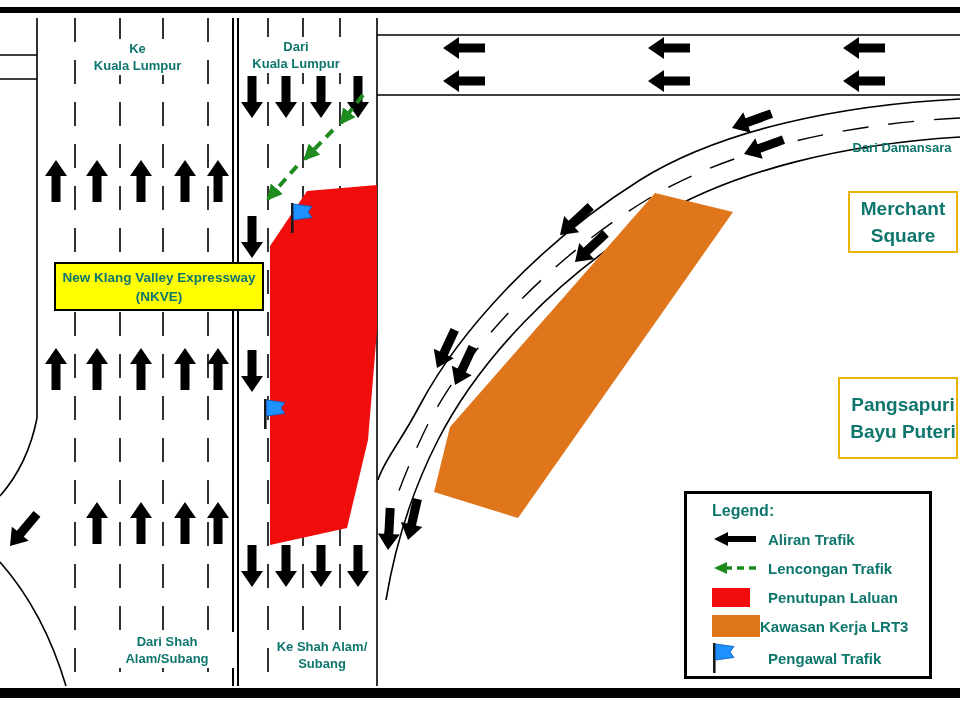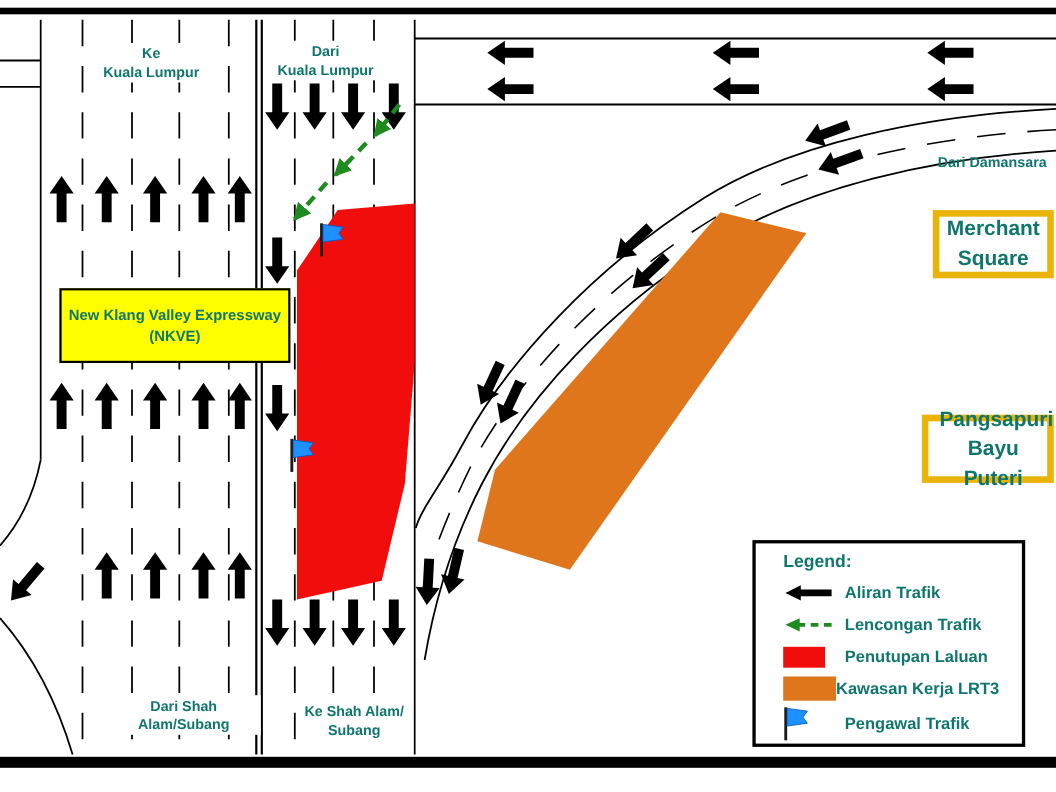--- a/index.html
+++ b/index.html
@@ -3,21 +3,21 @@
 <meta charset="utf-8">
 <style>
   html,body { margin:0; padding:0; background:#fff; }
   .stage { position:relative; width:960px; height:720px; background:#fff;
            font-family:"Liberation Sans", sans-serif; overflow:hidden; color:#0f766e; }
   .canvas { position:absolute; left:0; top:0; }
   .roadlbl { position:absolute; font-weight:700; font-size:13px; line-height:17px;
              text-align:center; background:#fff; padding:1px 0; }
   .plainlbl { position:absolute; font-weight:700; font-size:13px; line-height:16px;
               text-align:center; }
-  .bigbox { position:absolute; box-sizing:border-box; border:6px solid #eab308; background:#fff;
+  .bigbox { position:absolute; box-sizing:border-box; border:2px solid #eab308; background:#fff;
             font-weight:700; font-size:19px; line-height:27px; text-align:center;
             display:flex; flex-direction:column; justify-content:center; }
   .nkvebox { position:absolute; box-sizing:border-box; border:2px solid #000;
              font-weight:700; font-size:13.5px; line-height:19px; text-align:center;
              display:flex; flex-direction:column; justify-content:center; }
   .legend { position:absolute; left:684px; top:491px; width:248px; height:188px;
             box-sizing:border-box; border:3px solid #000; background:#fff; padding:8px 25px; }
   .legend-title { font-weight:700; font-size:16px; margin-bottom:7px; }
   .legend-row { display:flex; align-items:center; height:24px; margin-bottom:5px; }
   .legend-icon { width:56px; display:flex; align-items:center; }
@@ -162,26 +162,26 @@
   <div class="roadlbl" style="left:271px; top:637px; width:102px;">
     <div>Ke Shah Alam/</div>
     <div>Subang</div>
   </div>
 
   <div class="bigbox" style="left:848px; top:191px; width:110px; height:62px;">
     <div>Merchant</div>
     <div>Square</div>
   </div>
 
-  <div class="bigbox" style="left:838px; top:377px; width:120px; height:62px;padding-left:10px;">
+  <div class="bigbox" style="left:838px; top:377px; width:120px; height:82px;padding-left:10px;">
     <div>Pangsapuri</div>
     <div>Bayu Puteri</div>
   </div>
 
-  <div class="nkvebox" style="left: 54px; top: 262px; width: 210px; height: 68px; background: rgb(255, 255, 0);">
+  <div class="nkvebox" style="left: 54px; top: 262px; width: 210px; height: 49px; background: rgb(255, 255, 0);">
     <div>New Klang Valley Expressway</div>
     <div>(NKVE)</div>
   </div>
 
   <div class="legend">
     <div class="legend-title">Legend:</div>
 
     <div class="legend-row">
       <span class="legend-icon">
         <svg width="46" height="18" viewBox="0 0 46 18">

